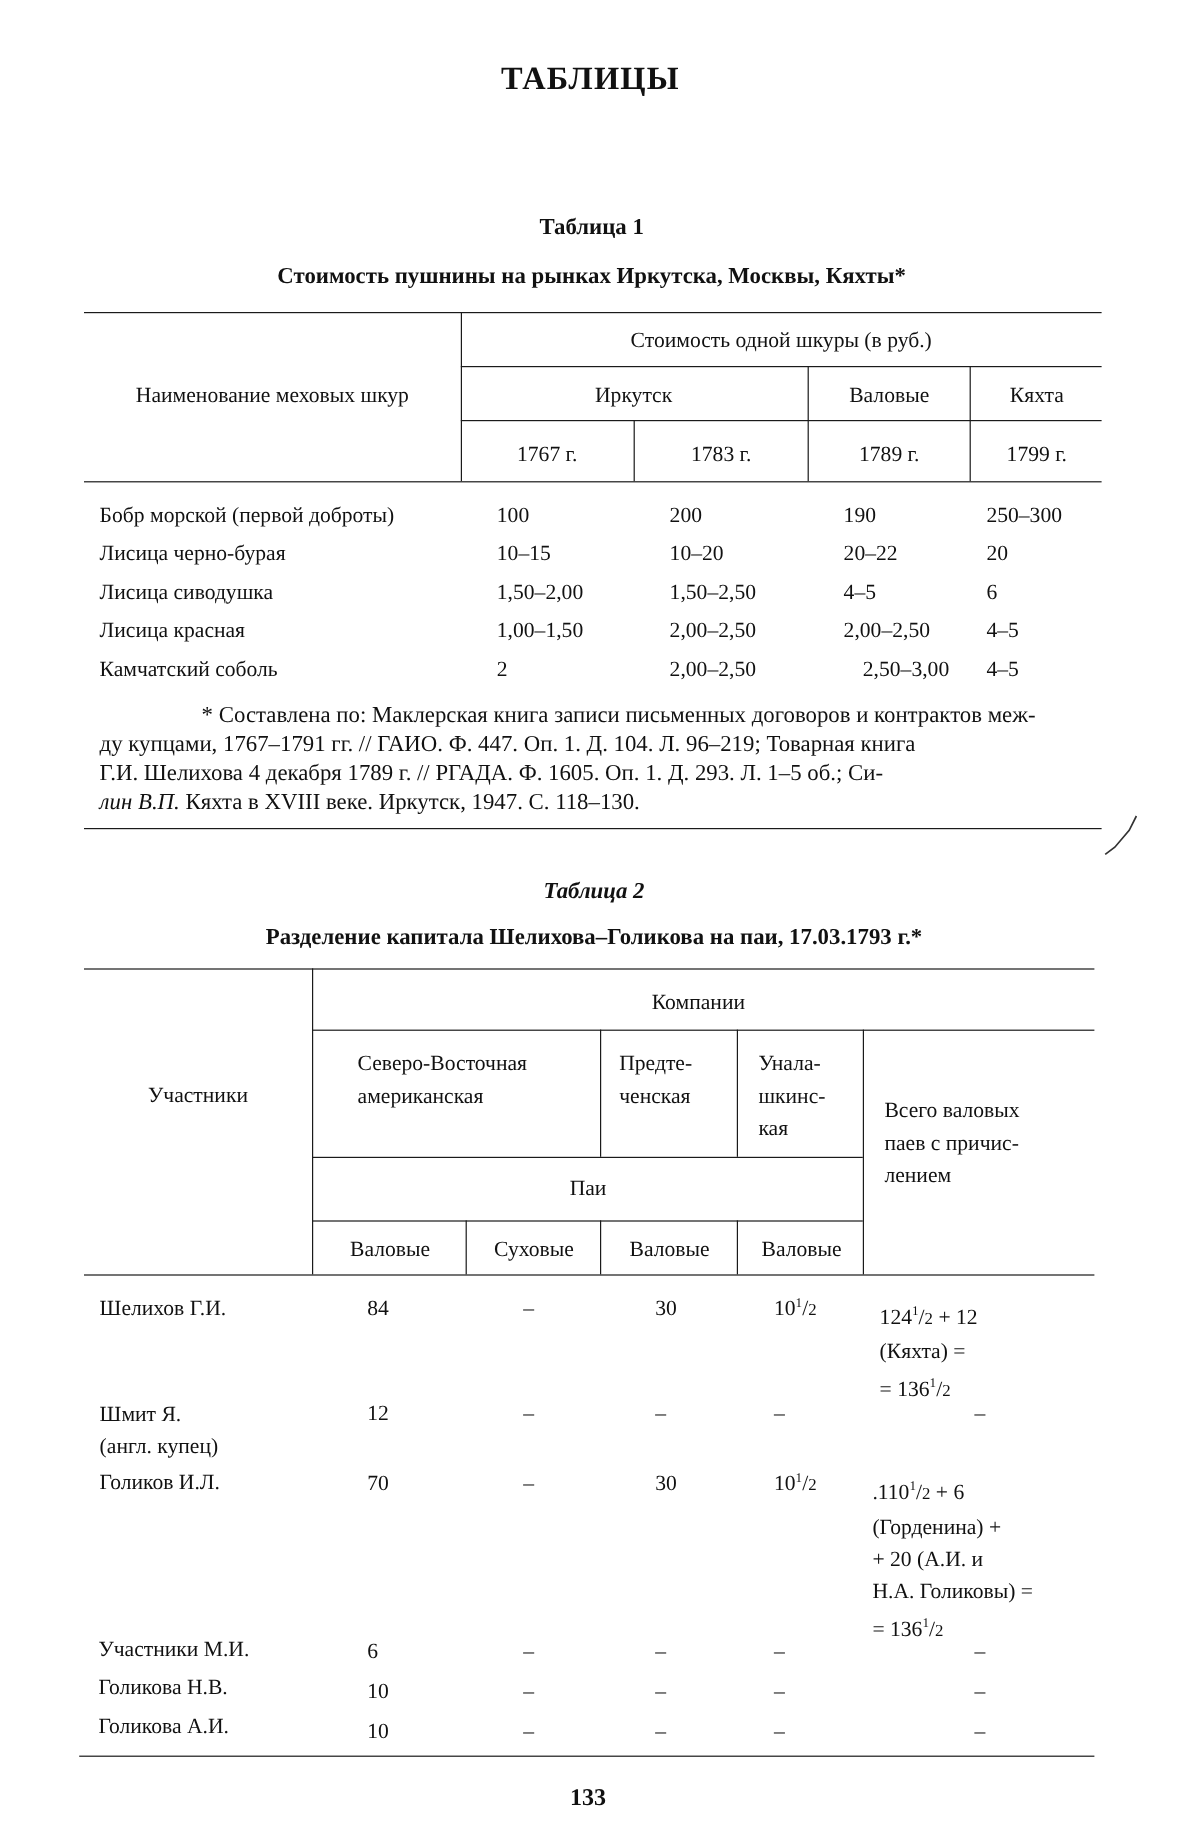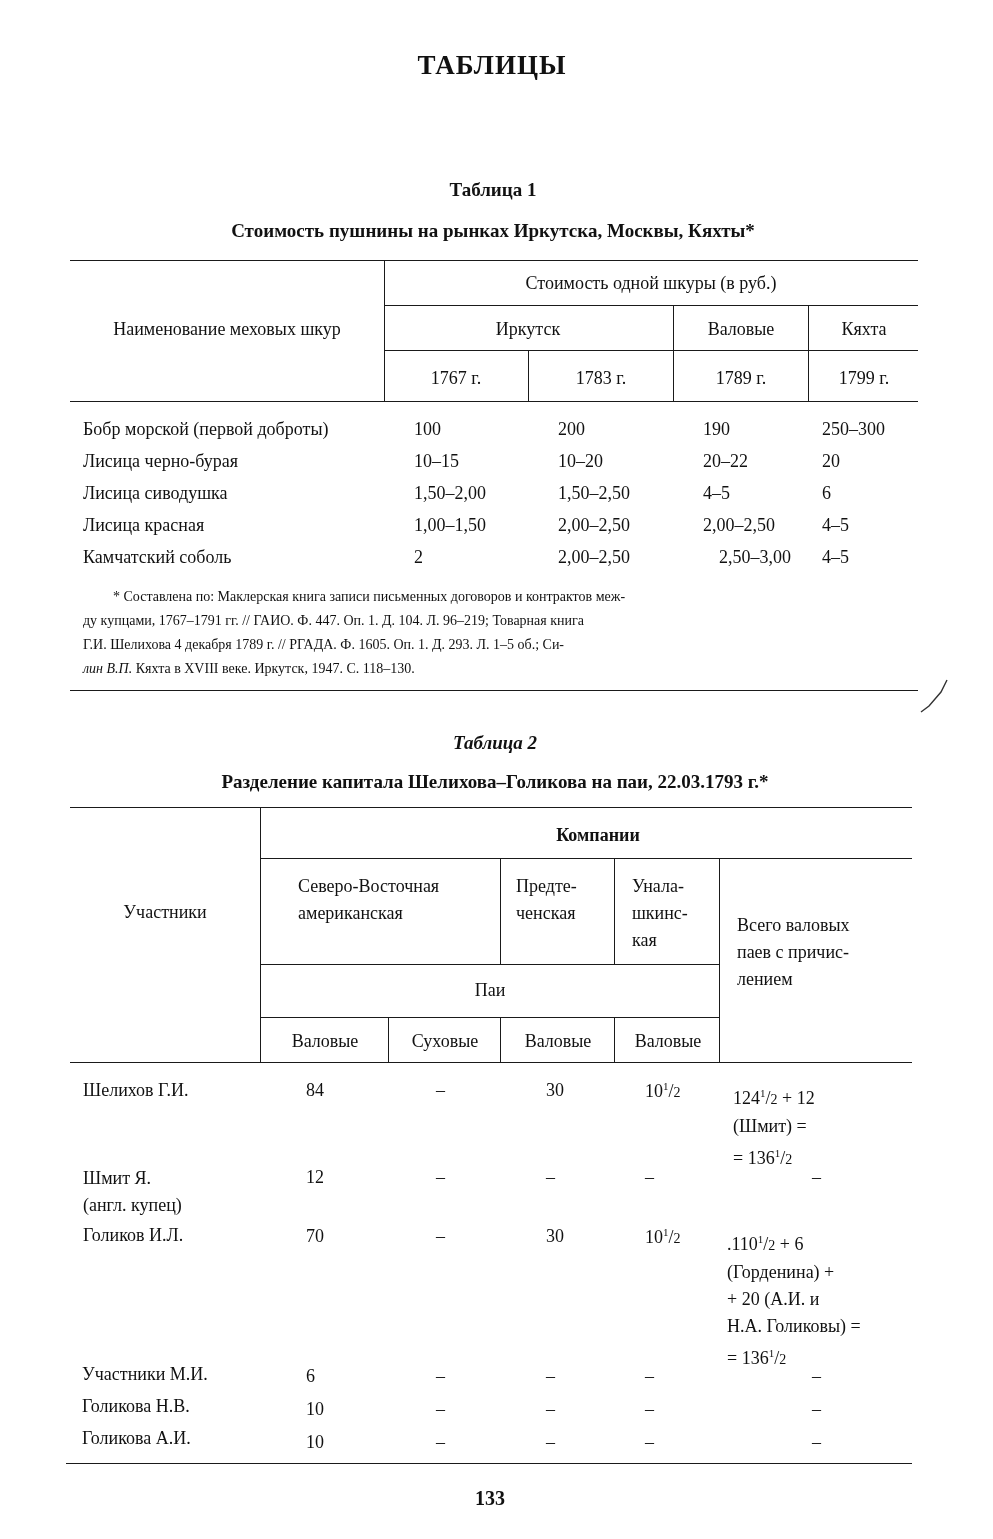--- a/index.html
+++ b/index.html
@@ -4,21 +4,21 @@
 <style>
   html, body { margin: 0; padding: 0; background: #ffffff; }
   body { width: 993px; height: 1539px; position: relative; overflow: hidden;
          font-family: "Liberation Serif", "DejaVu Serif", serif; color: #111; }
   .abs { position: absolute; white-space: nowrap; }
   .center { transform: translateX(-50%); }
   .h-main { font-size: 27px; font-weight: bold; letter-spacing: 1px; }
   .h-tab { font-size: 19px; font-weight: bold; }
   .h-sub { font-size: 19px; font-weight: bold; }
   .cell { font-size: 18px; }
-  .note { font-size: 14px; line-height: 23.5px; }
+  .note { font-size: 19px; line-height: 23.5px; text-align: center; }
   .hline { position: absolute; height: 0; border-top: 1.6px solid #1a1a1a; }
   .hline.thin { border-top-width: 1.2px; }
   .vline { position: absolute; width: 0; border-left: 1.4px solid #1a1a1a; }
   .wrap { white-space: normal; line-height: 27px; }
   .frac sup { font-size: 11px; vertical-align: 7px; }
 </style>
 </head>
 <body>
 
 <div class="abs center h-main" style="left:492px; top:50px;">ТАБЛИЦЫ</div>
@@ -90,39 +90,39 @@
     <div class="abs note" style="left:83px; top:657px;"><i>лин В.П.</i><span> Кяхта в XVIII веке. Иркутск, 1947. С. 118–130.</span></div>
   </div>
   <div class="hline" style="left:70px; width:848px; top:690px;"></div>
 
   <svg class="abs" style="left:915px; top:678px;" width="36" height="42">
     <path d="M32 2 L26 14 L14 28 L6 34" stroke="#333" stroke-width="1.4" fill="none"></path>
   </svg>
 </div>
 
 <div class="abs center h-tab" style="left:495px; top:732px;font-style:italic;">Таблица 2</div>
-<div class="abs center h-sub" style="left:495px; top:771px;">Разделение капитала Шелихова–Голикова на паи, 22.03.1793 г.*</div>
+<div class="abs center h-sub" style="left:495px; top:771px;">Разделение капитала Шелихова–Голикова на паи, 17.03.1793 г.*</div>
 
 <div>
 
   <div class="hline" style="left:70px; width:842px; top:807px;"></div>
   <div class="hline thin" style="left:260px; width:652px; top:858px;"></div>
   <div class="hline thin" style="left:260px; width:459px; top:964px;"></div>
   <div class="hline thin" style="left:260px; width:459px; top:1017px;"></div>
   <div class="hline" style="left:70px; width:842px; top:1062px;"></div>
   <div class="vline" style="left:260px; top:807px; height:255px;"></div>
   <div class="vline" style="left:500px; top:858px; height:106px;"></div>
   <div class="vline" style="left:614px; top:858px; height:106px;"></div>
   <div class="vline" style="left:719px; top:858px; height:204px;"></div>
   <div class="vline" style="left:388px; top:1017px; height:45px;"></div>
   <div class="vline" style="left:500px; top:1017px; height:45px;"></div>
   <div class="vline" style="left:614px; top:1017px; height:45px;"></div>
 
   <div class="abs center cell" style="left:165px; top:902px;">Участники</div>
-  <div class="abs center cell" style="left:598px; top:825px;font-weight:bold;">Компании</div>
+  <div class="abs center cell" style="left:582px; top:825px;">Компании</div>
 
   <div class="abs cell wrap" style="left:298px; top:873px;">
     <div>Северо-Восточная</div>
     <div>американская</div>
   </div>
   <div class="abs cell wrap" style="left:516px; top:873px;">
     <div>Предте-</div>
     <div>ченская</div>
   </div>
   <div class="abs cell wrap" style="left:632px; top:873px;">
@@ -142,21 +142,21 @@
   <div class="abs center cell" style="left:668px; top:1031px;">Валовые</div>
 
   <div>
     <div class="abs cell" style="left:83px; top:1080px;">Шелихов Г.И.</div>
     <div class="abs cell" style="left:306px; top:1080px;">84</div>
     <div class="abs cell" style="left:436px; top:1080px;">–</div>
     <div class="abs cell" style="left:546px; top:1080px;">30</div>
     <div class="abs cell frac" style="left:645px; top:1080px;">10<sup>1</sup>/<span style="font-size:14px">2</span></div>
     <div class="abs cell wrap frac" style="left:733px; top:1080px;">
       <div>124<sup>1</sup>/<span style="font-size:14px">2</span> + 12</div>
-      <div>(Шмит) =</div>
+      <div>(Кяхта) =</div>
       <div>= 136<sup>1</sup>/<span style="font-size:14px">2</span></div>
     </div>
   </div>
 
   <div>
     <div class="abs cell wrap" style="left:83px; top:1165px;">
       <div>Шмит Я.</div>
       <div>(англ. купец)</div>
     </div>
     <div class="abs cell" style="left:306px; top:1167px;">12</div>

